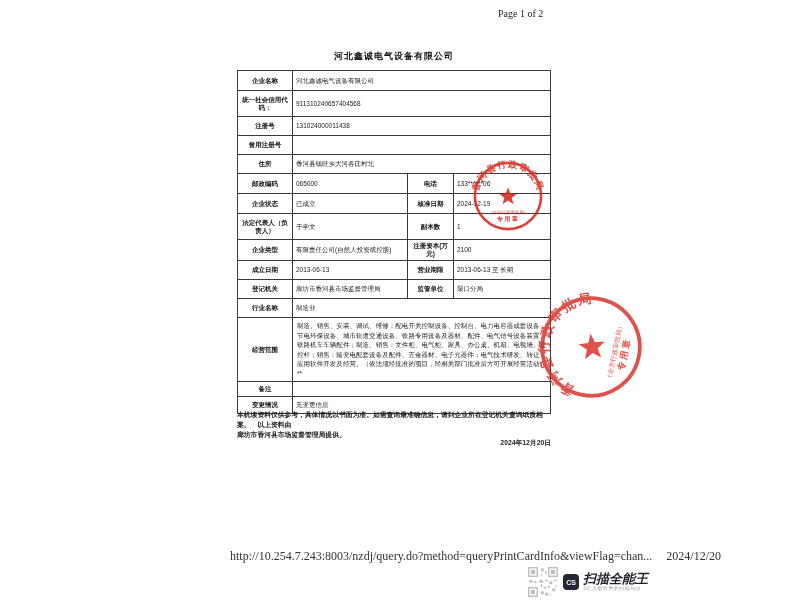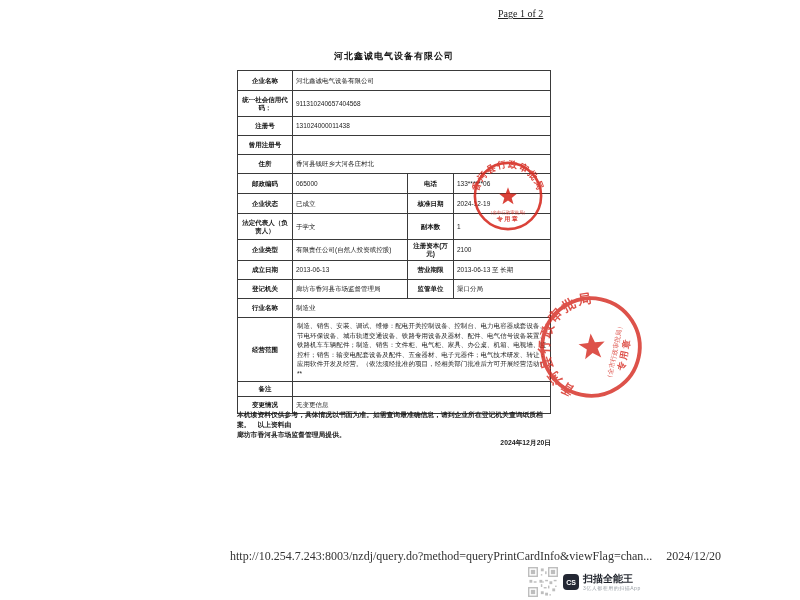--- a/index.html
+++ b/index.html
@@ -5,21 +5,21 @@
   html,body{margin:0;padding:0;}
   body{
     width:800px;height:600px;position:relative;overflow:hidden;
     background:#ffffff;
     font-family:"Liberation Sans","DejaVu Sans",sans-serif;
     color:#1c1c1c;
   }
   .page-indicator{
     position:absolute;left:498px;top:8px;width:80px;
     font-family:"Liberation Serif","DejaVu Serif",serif;
-    font-size:10px;color:#222;text-decoration:underline;
+    font-size:10px;color:#222;
   }
   .doc-title{
     position:absolute;left:237px;top:50px;width:314px;text-align:center;
     font-size:9px;font-weight:bold;letter-spacing:1px;color:#111;
   }
   .tbl{
     position:absolute;left:237px;top:70px;width:314px;
     border:1px solid #3a3a3a;box-sizing:border-box;background:transparent;
   }
   .row{display:flex;border-top:1px solid #3a3a3a;box-sizing:border-box;}
@@ -53,21 +53,21 @@
   .seal1{left:472px;top:160px;width:72px;height:72px;opacity:.88;}
   .seal2{left:538px;top:294px;width:106px;height:106px;opacity:.8;transform:rotate(-78deg);}
   .scanner{position:absolute;left:528px;top:566px;width:130px;height:32px;display:flex;align-items:center;}
   .qr{width:30px;height:30px;margin-right:5px;opacity:.55;}
   .cs-icon{
     width:16px;height:16px;border-radius:4px;background:#232733;color:#fff;
     font-size:7px;font-weight:bold;display:flex;align-items:center;justify-content:center;
     margin-right:4px;
   }
   .cs-text{display:flex;flex-direction:column;}
-  .cs-name{font-size:10px;font-weight:bold;color:#1d2129;line-height:12px;}
+  .cs-name{font-size:13px;font-weight:bold;color:#1d2129;line-height:12px;font-style:italic;}
   .cs-tag{font-size:5px;color:#9aa0a6;line-height:7px;letter-spacing:.5px;}
 </style>
 </head>
 <body>
 
 <div class="page-indicator">Page 1 of 2</div>
 
 <div class="doc-title">河北鑫诚电气设备有限公司</div>
 
 <div class="tbl">

